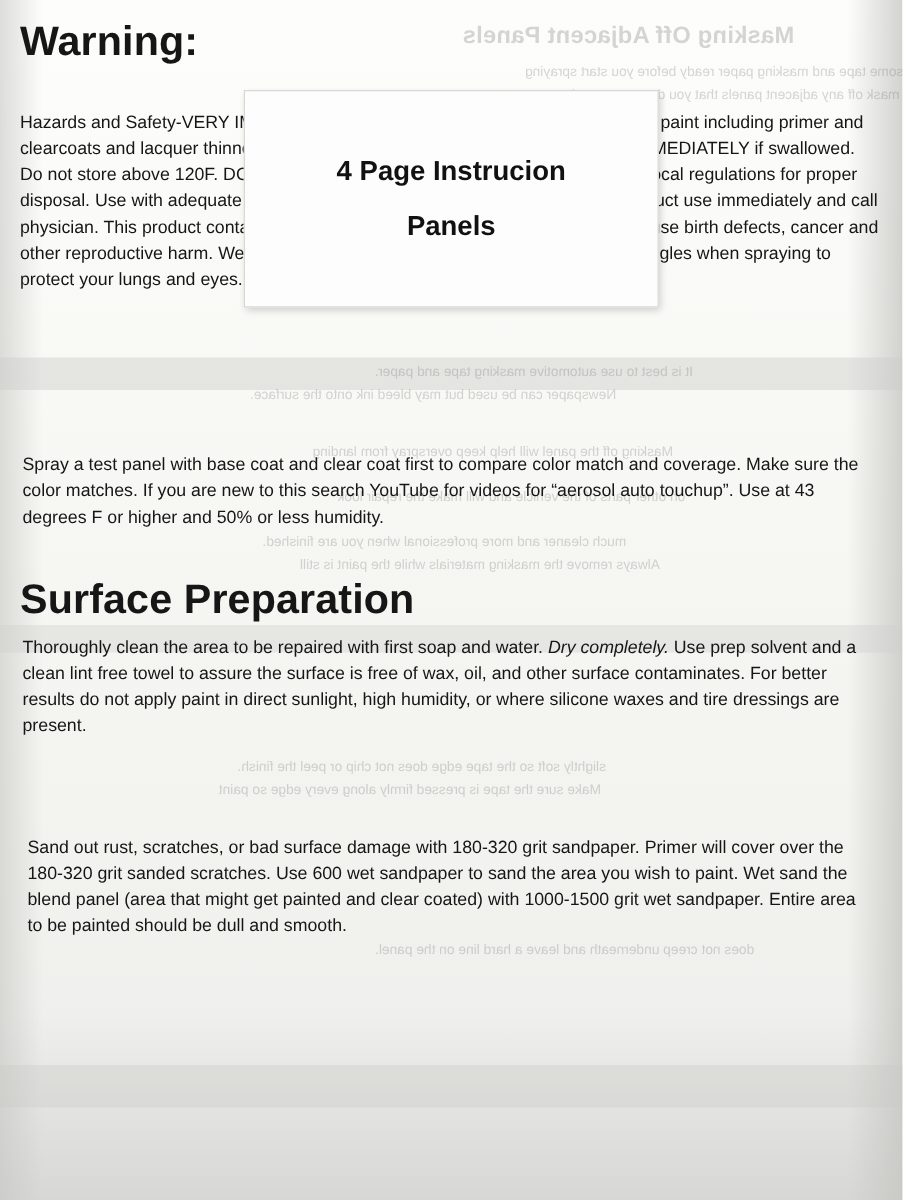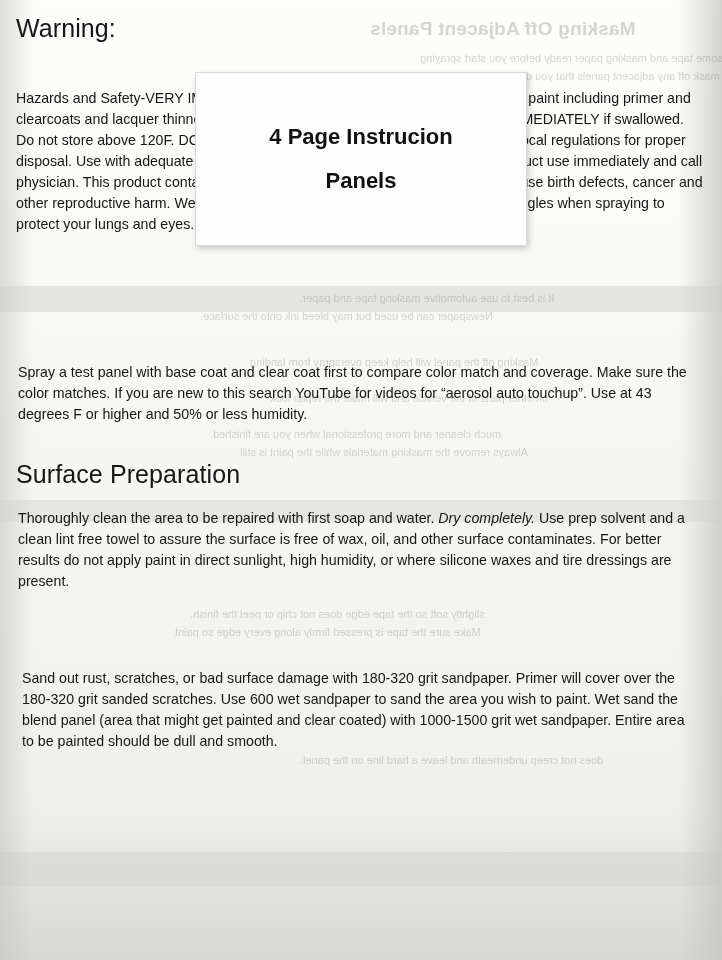--- a/index.html
+++ b/index.html
@@ -68,22 +68,22 @@
   .bleed-title {
     font-size: 19px;
     font-weight: bold;
     letter-spacing: 0.2px;
   }
   .bleed-line { font-size: 11px; }
 
   
   .heading {
     position: absolute;
-    font-size: 25px;
-    font-weight: 400;
+    font-size: 33px;
+    font-weight: 700;
     letter-spacing: 0.1px;
     color: #161616;
   }
   .para {
     position: absolute;
     font-size: 14.2px;
     line-height: 21px;
     color: #161616;
   }
   .para .em { font-style: italic; }

